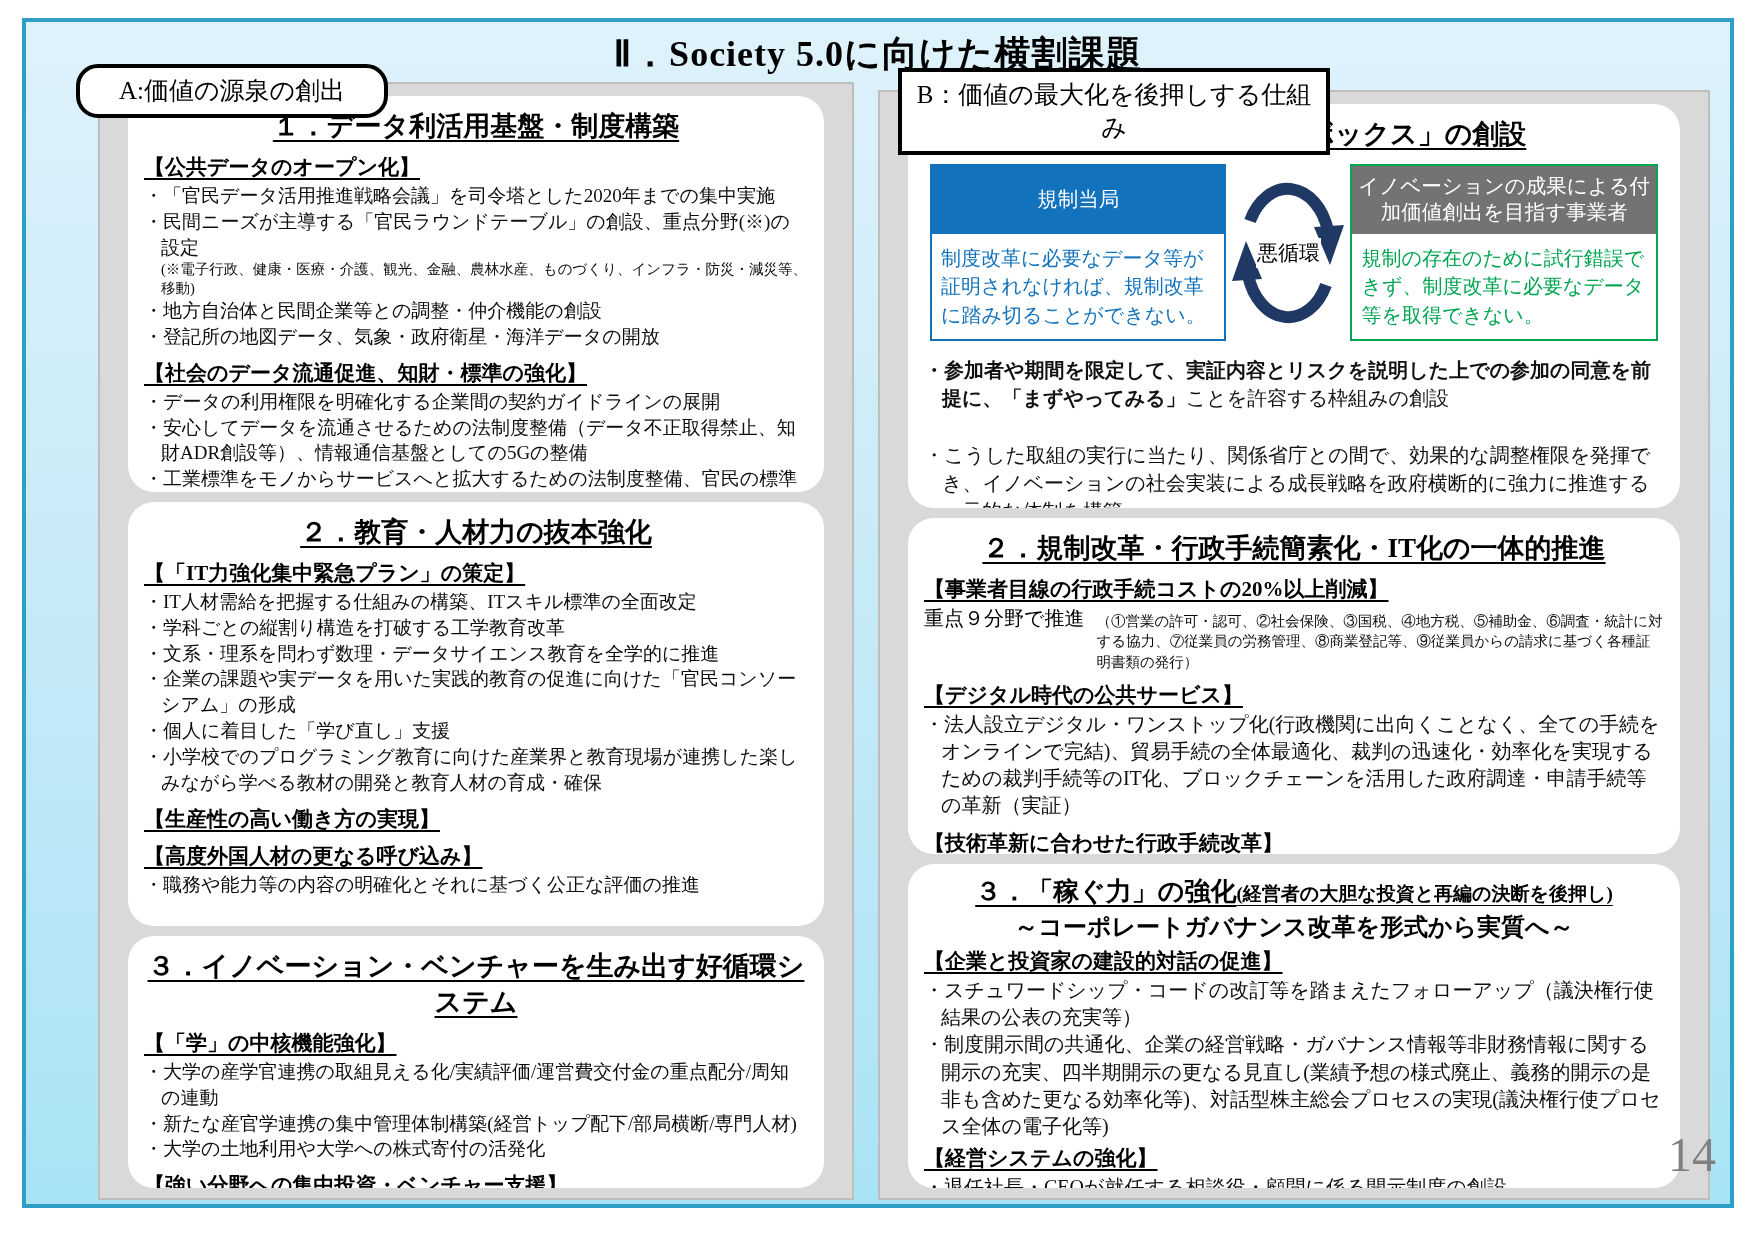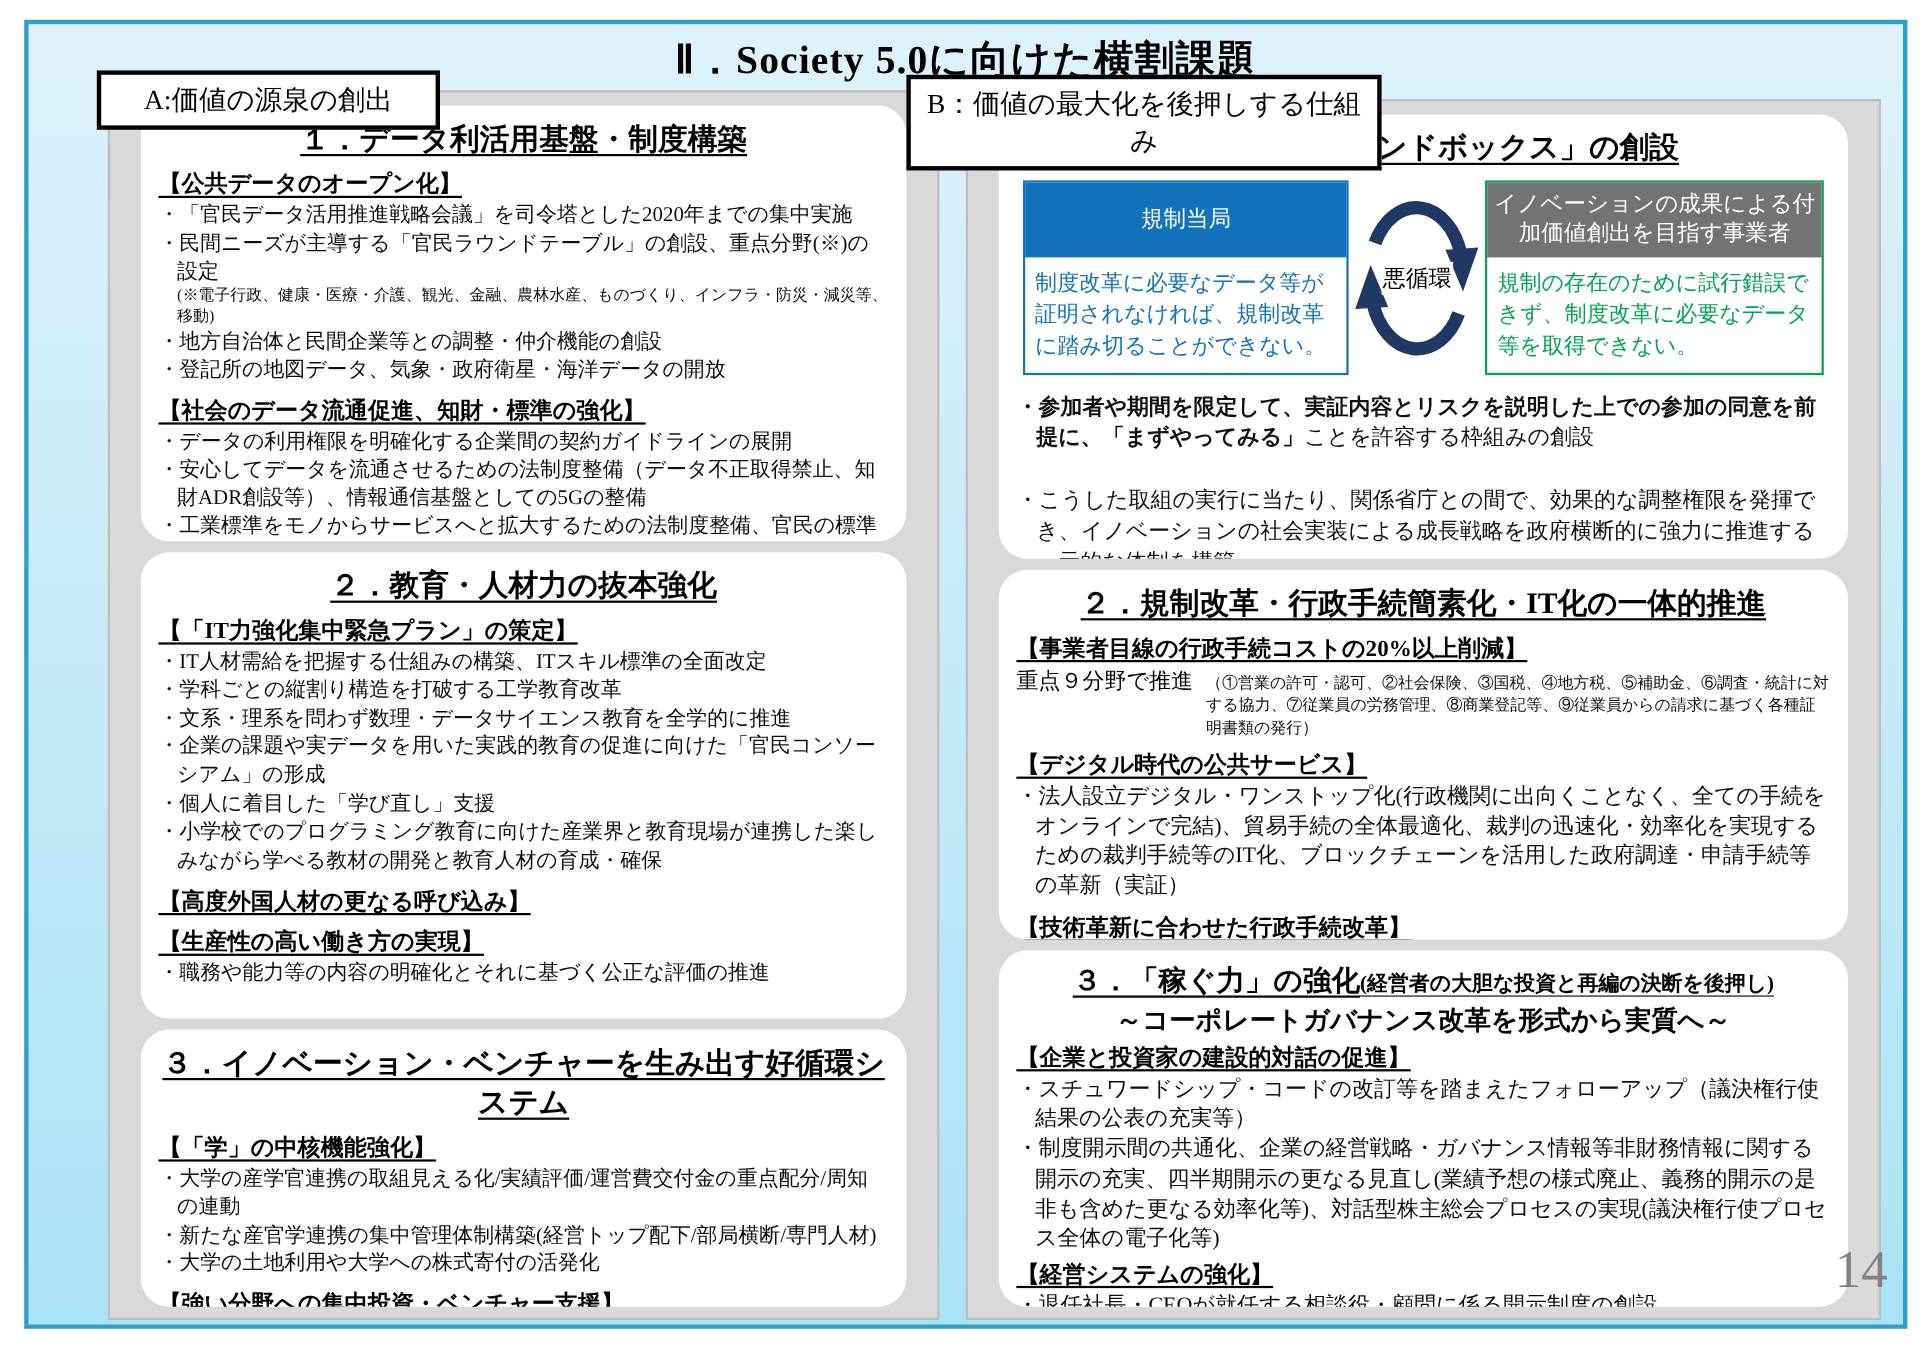--- a/index.html
+++ b/index.html
@@ -38,22 +38,22 @@
     font-size:21px; font-weight:bold; text-decoration:underline;
     text-underline-offset:4px; margin:9px 0 2px; color:#000;
   }
   .bl { font-size:19px; line-height:1.36; padding-left:17px; text-indent:-17px; color:#0d0d0d; }
   .note { font-size:14.5px; line-height:1.3; padding-left:17px; color:#0d0d0d; }
   .label {
     position:absolute; background:#fff; border:4px solid #000;
     font-size:25px; color:#000; text-align:center; padding:6px 10px 7px;
     box-sizing:border-box;
   }
-  .label-a { left:62px; top:42px; width:312px; }
-  .label-b { left:798px; top:46px; width:432px; }
+  .label-a { left:50px; top:42px; width:312px;border-radius:22px; }
+  .label-b { left:872px; top:46px; width:432px; }
   .page-num { position:absolute; right:14px; bottom:22px; font-size:48px; color:#808080; }
 
   
   .diagram { display:flex; align-items:stretch; margin:12px 6px 16px; }
   .dg-box { box-sizing:border-box; display:flex; flex-direction:column; background:#fff; }
   .dg-box.blue { border:2.5px solid #1272bc; width:320px; }
   .dg-box.green { border:2.5px solid #00a551; width:332px; }
   .dg-head { color:#fff; text-align:center; font-size:20.5px; line-height:1.25; padding:8px 4px; display:flex; align-items:center; justify-content:center; }
   .dg-box.blue .dg-head { background:#1272bc; min-height:52px; }
   .dg-box.green .dg-head { background:#737373; min-height:52px; }
@@ -101,22 +101,22 @@
 
       <div class="card card-a2">
         <div class="sec-title">２．教育・人材力の抜本強化</div>
         <div class="hd">【「IT力強化集中緊急プラン」の策定】</div>
         <div class="bl">・IT人材需給を把握する仕組みの構築、ITスキル標準の全面改定</div>
         <div class="bl">・学科ごとの縦割り構造を打破する工学教育改革</div>
         <div class="bl">・文系・理系を問わず数理・データサイエンス教育を全学的に推進</div>
         <div class="bl">・企業の課題や実データを用いた実践的教育の促進に向けた「官民コンソーシアム」の形成</div>
         <div class="bl">・個人に着目した「学び直し」支援</div>
         <div class="bl">・小学校でのプログラミング教育に向けた産業界と教育現場が連携した楽しみながら学べる教材の開発と教育人材の育成・確保</div>
+        <div class="hd">【生産性の高い働き方の実現】</div>
         <div class="hd">【高度外国人材の更なる呼び込み】</div>
-        <div class="hd">【生産性の高い働き方の実現】</div>
         <div class="bl">・職務や能力等の内容の明確化とそれに基づく公正な評価の推進</div>
       </div>
 
       <div class="card card-a3">
         <div class="sec-title">３．イノベーション・ベンチャーを生み出す好循環システム</div>
         <div class="hd">【「学」の中核機能強化】</div>
         <div class="bl">・大学の産学官連携の取組見える化/実績評価/運営費交付金の重点配分/周知の連動</div>
         <div class="bl">・新たな産官学連携の集中管理体制構築(経営トップ配下/部局横断/専門人材)</div>
         <div class="bl">・大学の土地利用や大学への株式寄付の活発化</div>
         <div class="hd">【強い分野への集中投資・ベンチャー支援】</div>

